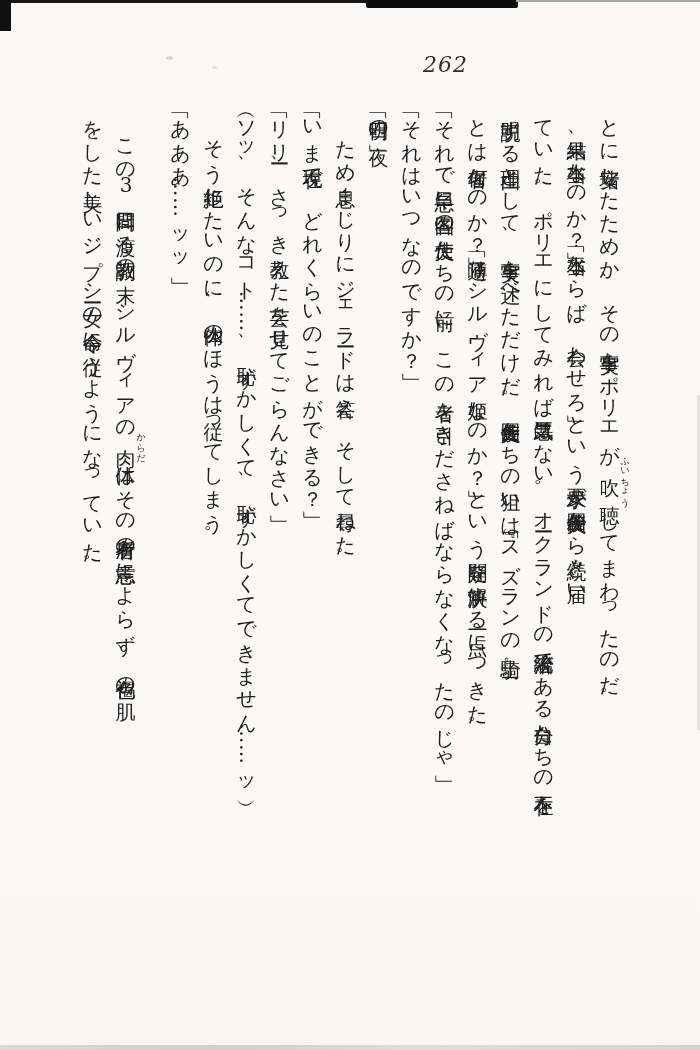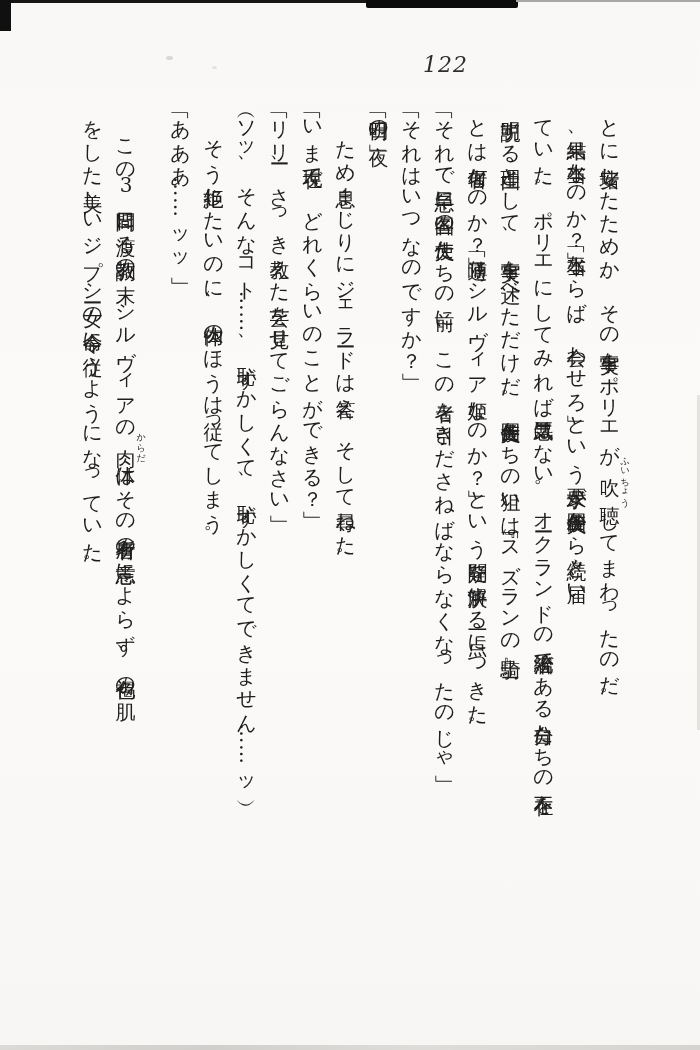--- a/index.html
+++ b/index.html
@@ -60,21 +60,21 @@
 <div class="page">
   <div class="art art-topline1"></div>
   <div class="art art-topline2"></div>
   <div class="art art-topline3"></div>
   <div class="art art-topleft"></div>
   <div class="art art-bottom"></div>
   <div class="art art-gutter"></div>
   <div class="art speck1"></div>
   <div class="art speck2"></div>
 
-  <div class="page-number" style="color: rgb(46, 46, 46);">122</div>
+  <div class="page-number" style="color: rgb(46, 46, 46);">262</div>
 
   <div class="text-block" id="text-block" style="color: rgb(30, 30, 30);">
       <div class="tcol">とに安堵したためか、その事実をポリエが<ruby>吹聴<rt>ふいちょう</rt></ruby>してまわったのだ。</div>
       <div class="tcol indent">結果、「本当なのか？」「本当ならば、会わせろ」という要求が各国大使から続々と届い</div>
       <div class="tcol">ていた。ポリエにしてみれば悪気はない。オークランドの統治者である自分たちの不在を</div>
       <div class="tcol">説明する理由として、事実を述べただけだ。各国大使たちの狙いは「『スズランの騎士』</div>
       <div class="tcol">とは何者なのか？」「噂通りシルヴィア姫なのか？」という疑問を解決する一点につきた。</div>
       <div class="tcol">「それで早急に各国の大使たちの前に、この者を引きださねばならなくなったのじゃ」</div>
       <div class="tcol">「それはいつなのですか？」</div>
       <div class="tcol">「明日の夜」</div>

